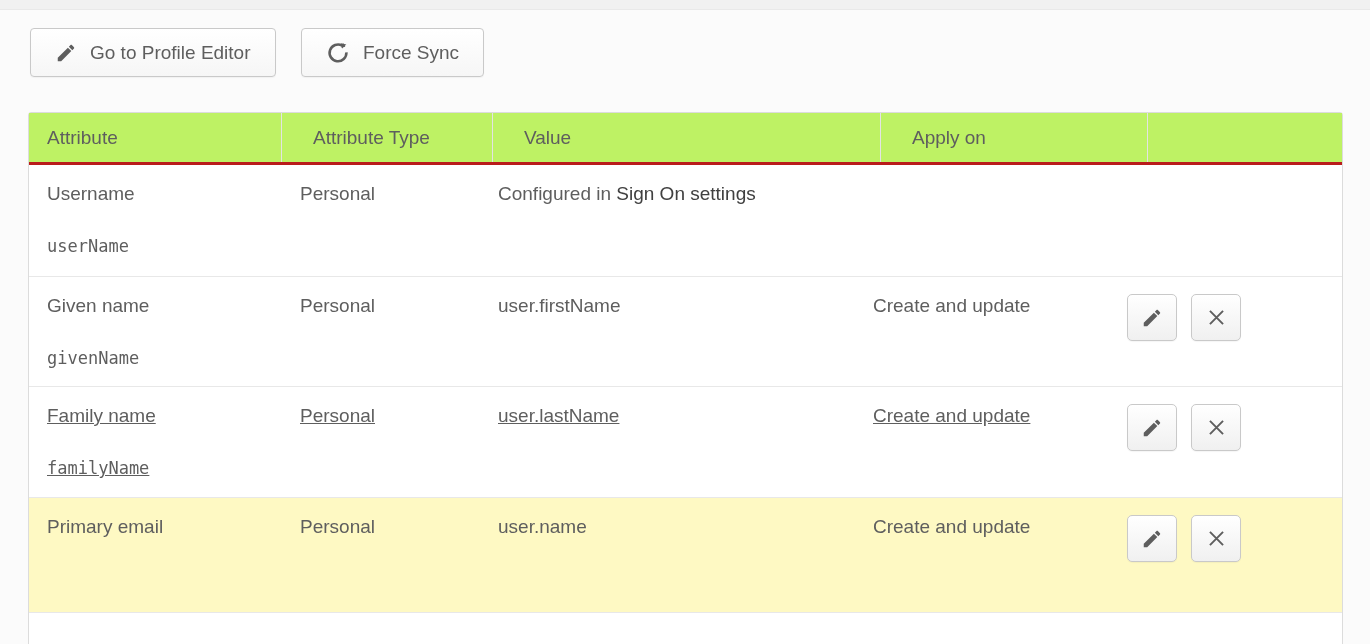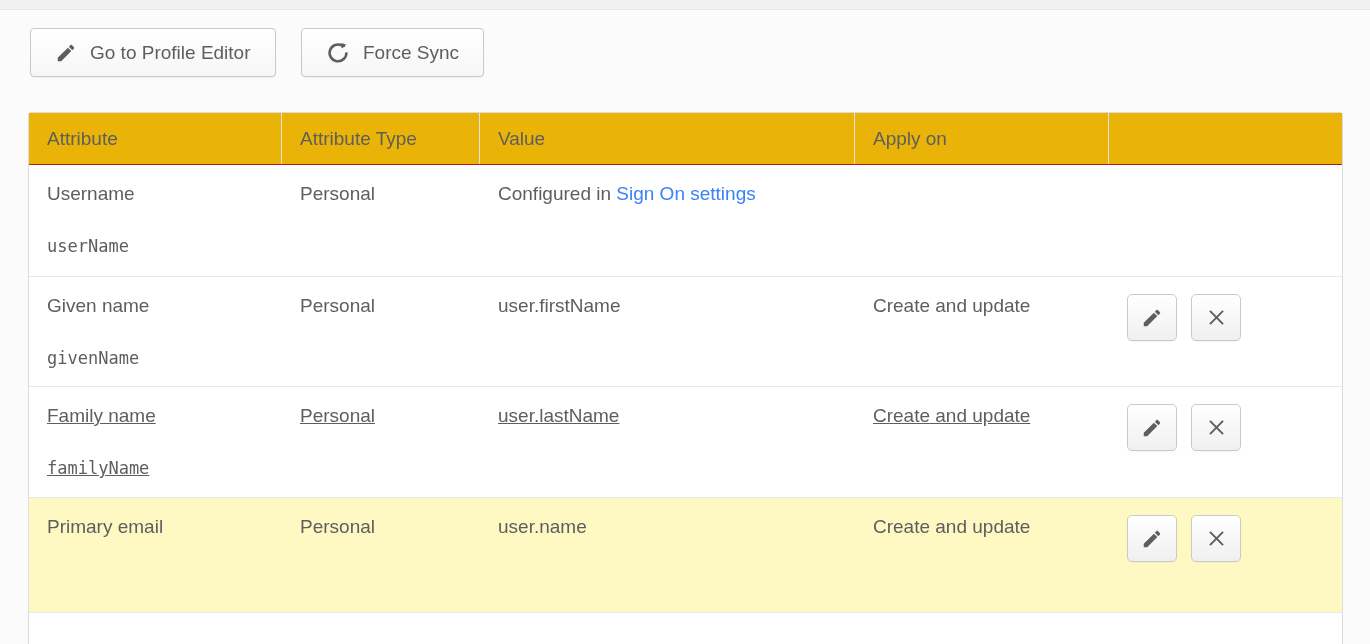--- a/index.html
+++ b/index.html
@@ -24,42 +24,43 @@
   }
   .btn-profile { left:30px; }
   .btn-sync   { left:301px; }
   .btn svg { display:block; }
   
   .table {
     position:absolute; left:28px; top:112px; width:1315px; height:560px;
     background:#ffffff; border:1px solid #dcdcdc; border-radius:3px 3px 0 0;
   }
   .thead {
-    display:flex; height:52px; background:#eab308;
-    border-bottom:1px solid #b91c1c;
+    display:flex; height:52px; background:#bef264;
+    border-bottom:3px solid #b91c1c;
+    gap:13px;
   }
   .th {
     display:flex; align-items:center; padding-left:18px;
     font-size:19px; color:#5e5e5e; border-right:1px solid #e3e3e3;
   }
   .th:last-child { border-right:none; }
   .c1 { width:253px; } .c2 { width:198px; } .c3 { width:375px; }
   .c4 { width:254px; } .c5 { flex:1; }
   .tr { display:flex; border-bottom:1px solid #e8e8e8; }
   .tr-username { height:112px; }
   .tr-givenname { height:110px; }
   .tr-familyname { height:111px;text-decoration:underline; }
   .tr-email { height:115px; background:#fef9c3; }
   .tr-partial { height:42px; border-bottom:none; }
   .td { padding:18px 0 0 18px; font-size:19px; color:#5e5e5e; }
   .attr-name {
     display:block; margin-top:31px;
     font-family:"DejaVu Sans Mono", monospace; font-size:17px; color:#5e5e5e;
   }
-  .link { color:#3b82f6; text-decoration:none; cursor:pointer; }
+  .link { color:#404040; text-decoration:none; cursor:pointer; }
   .td-actions { padding:17px 0 0 18px; display:flex; gap:14px; }
   .icon-btn {
     width:50px; height:47px; flex:0 0 auto;
     display:flex; align-items:center; justify-content:center;
     background:linear-gradient(#ffffff,#f0f0f0);
     border:1px solid #c9c9c9; border-radius:5px;
     color:#5e5e5e; cursor:pointer; padding:0;
     box-shadow:0 1px 1px rgba(0,0,0,0.04);
   }
   .icon-btn svg { display:block; }

